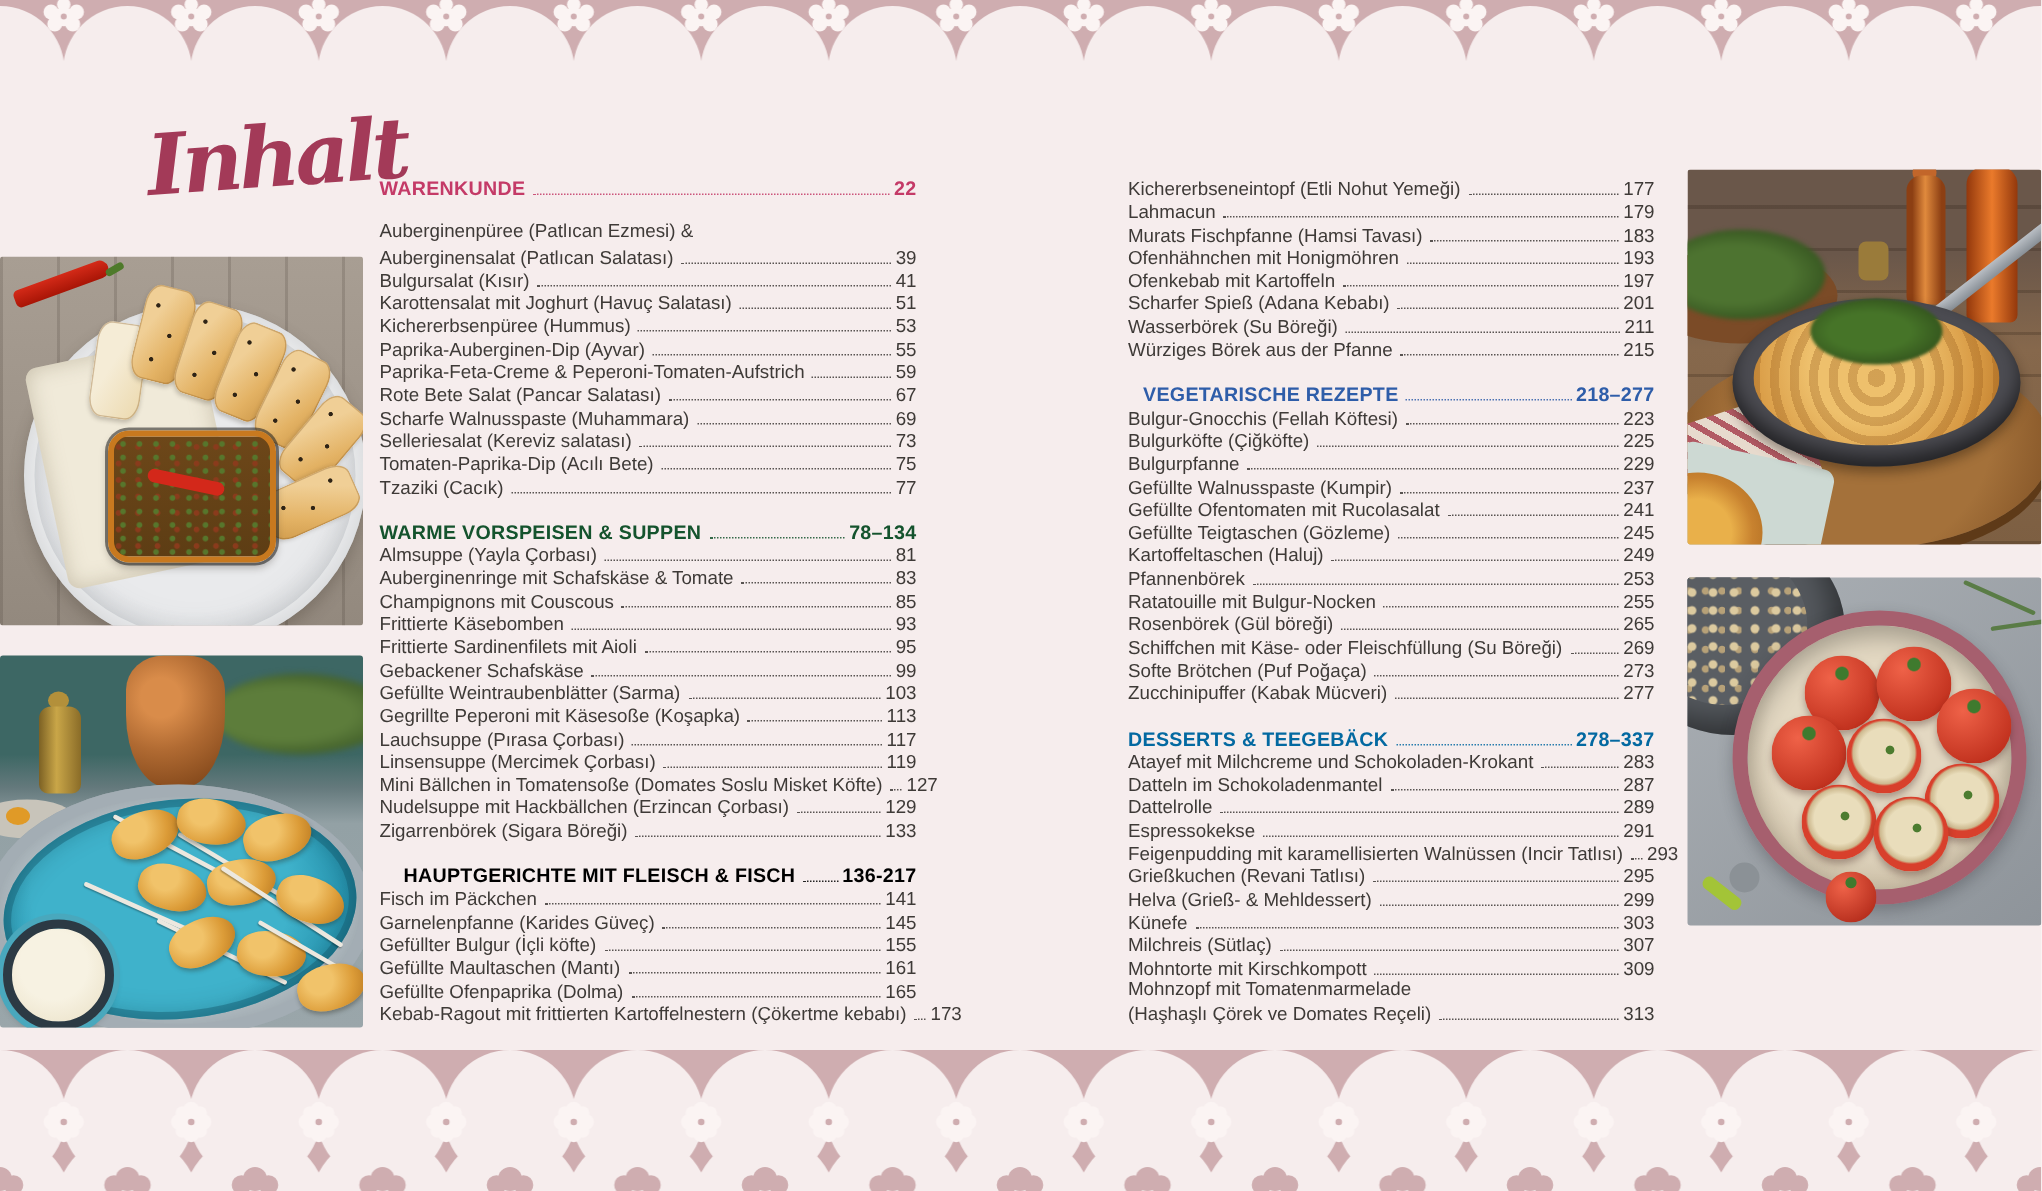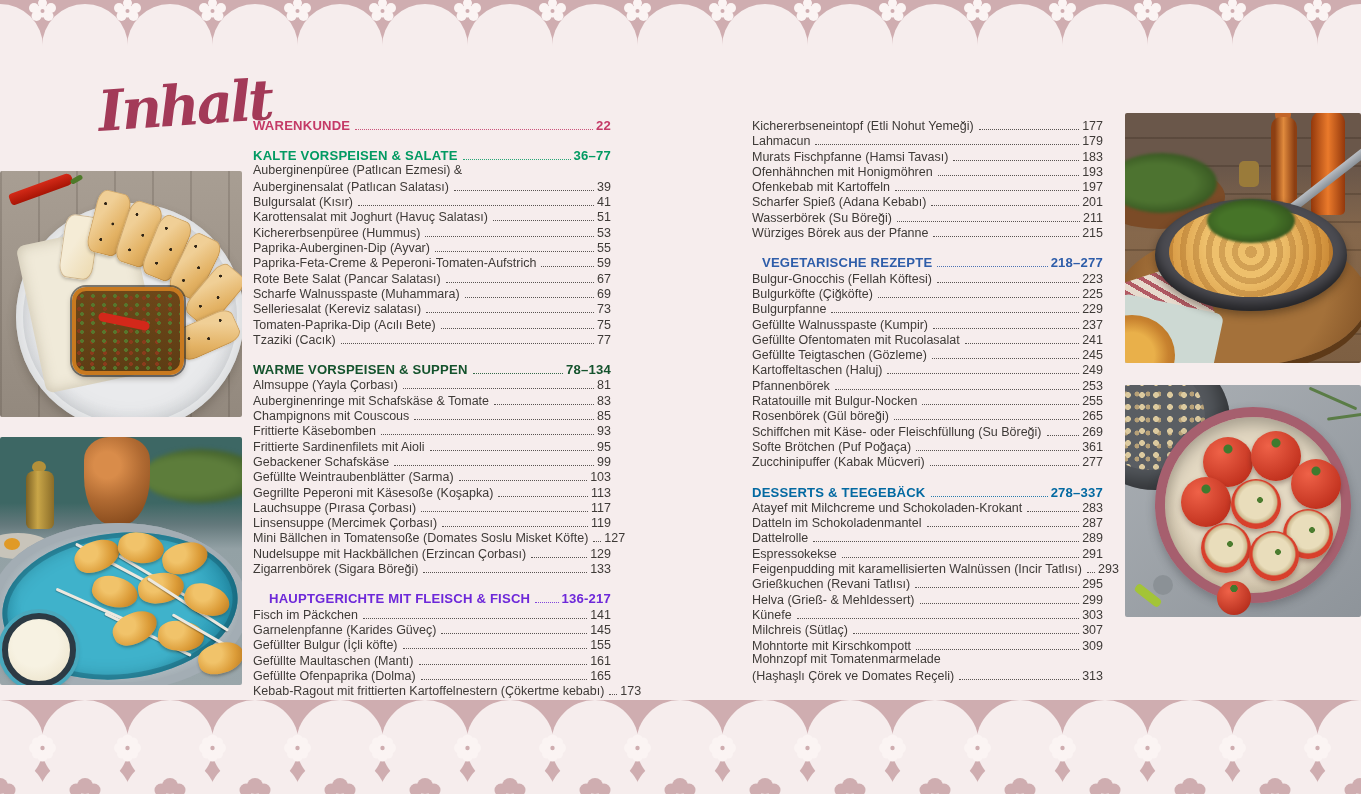--- a/index.html
+++ b/index.html
@@ -219,25 +219,20 @@
 
   <div class="toc-col toc-left">
       <div class="toc-section">
         <div class="toc-row toc-header" style="color: rgb(196, 58, 103);">
           <span class="toc-label">WARENKUNDE</span>
           <span class="toc-dots"></span>
           <span class="toc-page">22</span>
         </div>
       </div>
       <div class="toc-section">
-        <div class="toc-row toc-header" style="color: rgb(2, 154, 98);">
-          <span class="toc-label">KALTE VORSPEISEN &amp; SALATE</span>
-          <span class="toc-dots"></span>
-          <span class="toc-page">36–77</span>
-        </div>
         <div class="toc-row">
           <span class="toc-label">Auberginenpüree (Patlıcan Ezmesi) &amp;</span>
         </div>
         <div class="toc-row">
           <span class="toc-label">Auberginensalat (Patlıcan Salatası)</span>
           <span class="toc-dots"></span>
           <span class="toc-page">39</span>
         </div>
         <div class="toc-row">
           <span class="toc-label">Bulgursalat (Kısır)</span>
@@ -356,21 +351,21 @@
           <span class="toc-dots"></span>
           <span class="toc-page">129</span>
         </div>
         <div class="toc-row">
           <span class="toc-label">Zigarrenbörek (Sigara Böreği)</span>
           <span class="toc-dots"></span>
           <span class="toc-page">133</span>
         </div>
       </div>
       <div class="toc-section">
-        <div class="toc-row toc-header" style="color: #6d28d9; padding-left: 16px;">
+        <div class="toc-row toc-header" style="color: #000000; padding-left: 16px;">
           <span class="toc-label">HAUPTGERICHTE MIT FLEISCH &amp; FISCH</span>
           <span class="toc-dots"></span>
           <span class="toc-page">136-217</span>
         </div>
         <div class="toc-row">
           <span class="toc-label">Fisch im Päckchen</span>
           <span class="toc-dots"></span>
           <span class="toc-page">141</span>
         </div>
         <div class="toc-row">
@@ -500,21 +495,21 @@
           <span class="toc-page">265</span>
         </div>
         <div class="toc-row">
           <span class="toc-label">Schiffchen mit Käse- oder Fleischfüllung (Su Böreği)</span>
           <span class="toc-dots"></span>
           <span class="toc-page">269</span>
         </div>
         <div class="toc-row">
           <span class="toc-label">Softe Brötchen (Puf Poğaça)</span>
           <span class="toc-dots"></span>
-          <span class="toc-page">361</span>
+          <span class="toc-page">273</span>
         </div>
         <div class="toc-row">
           <span class="toc-label">Zucchinipuffer (Kabak Mücveri)</span>
           <span class="toc-dots"></span>
           <span class="toc-page">277</span>
         </div>
       </div>
       <div class="toc-section">
         <div class="toc-row toc-header" style="color: #0369a1;">
           <span class="toc-label">DESSERTS &amp; TEEGEBÄCK</span>

